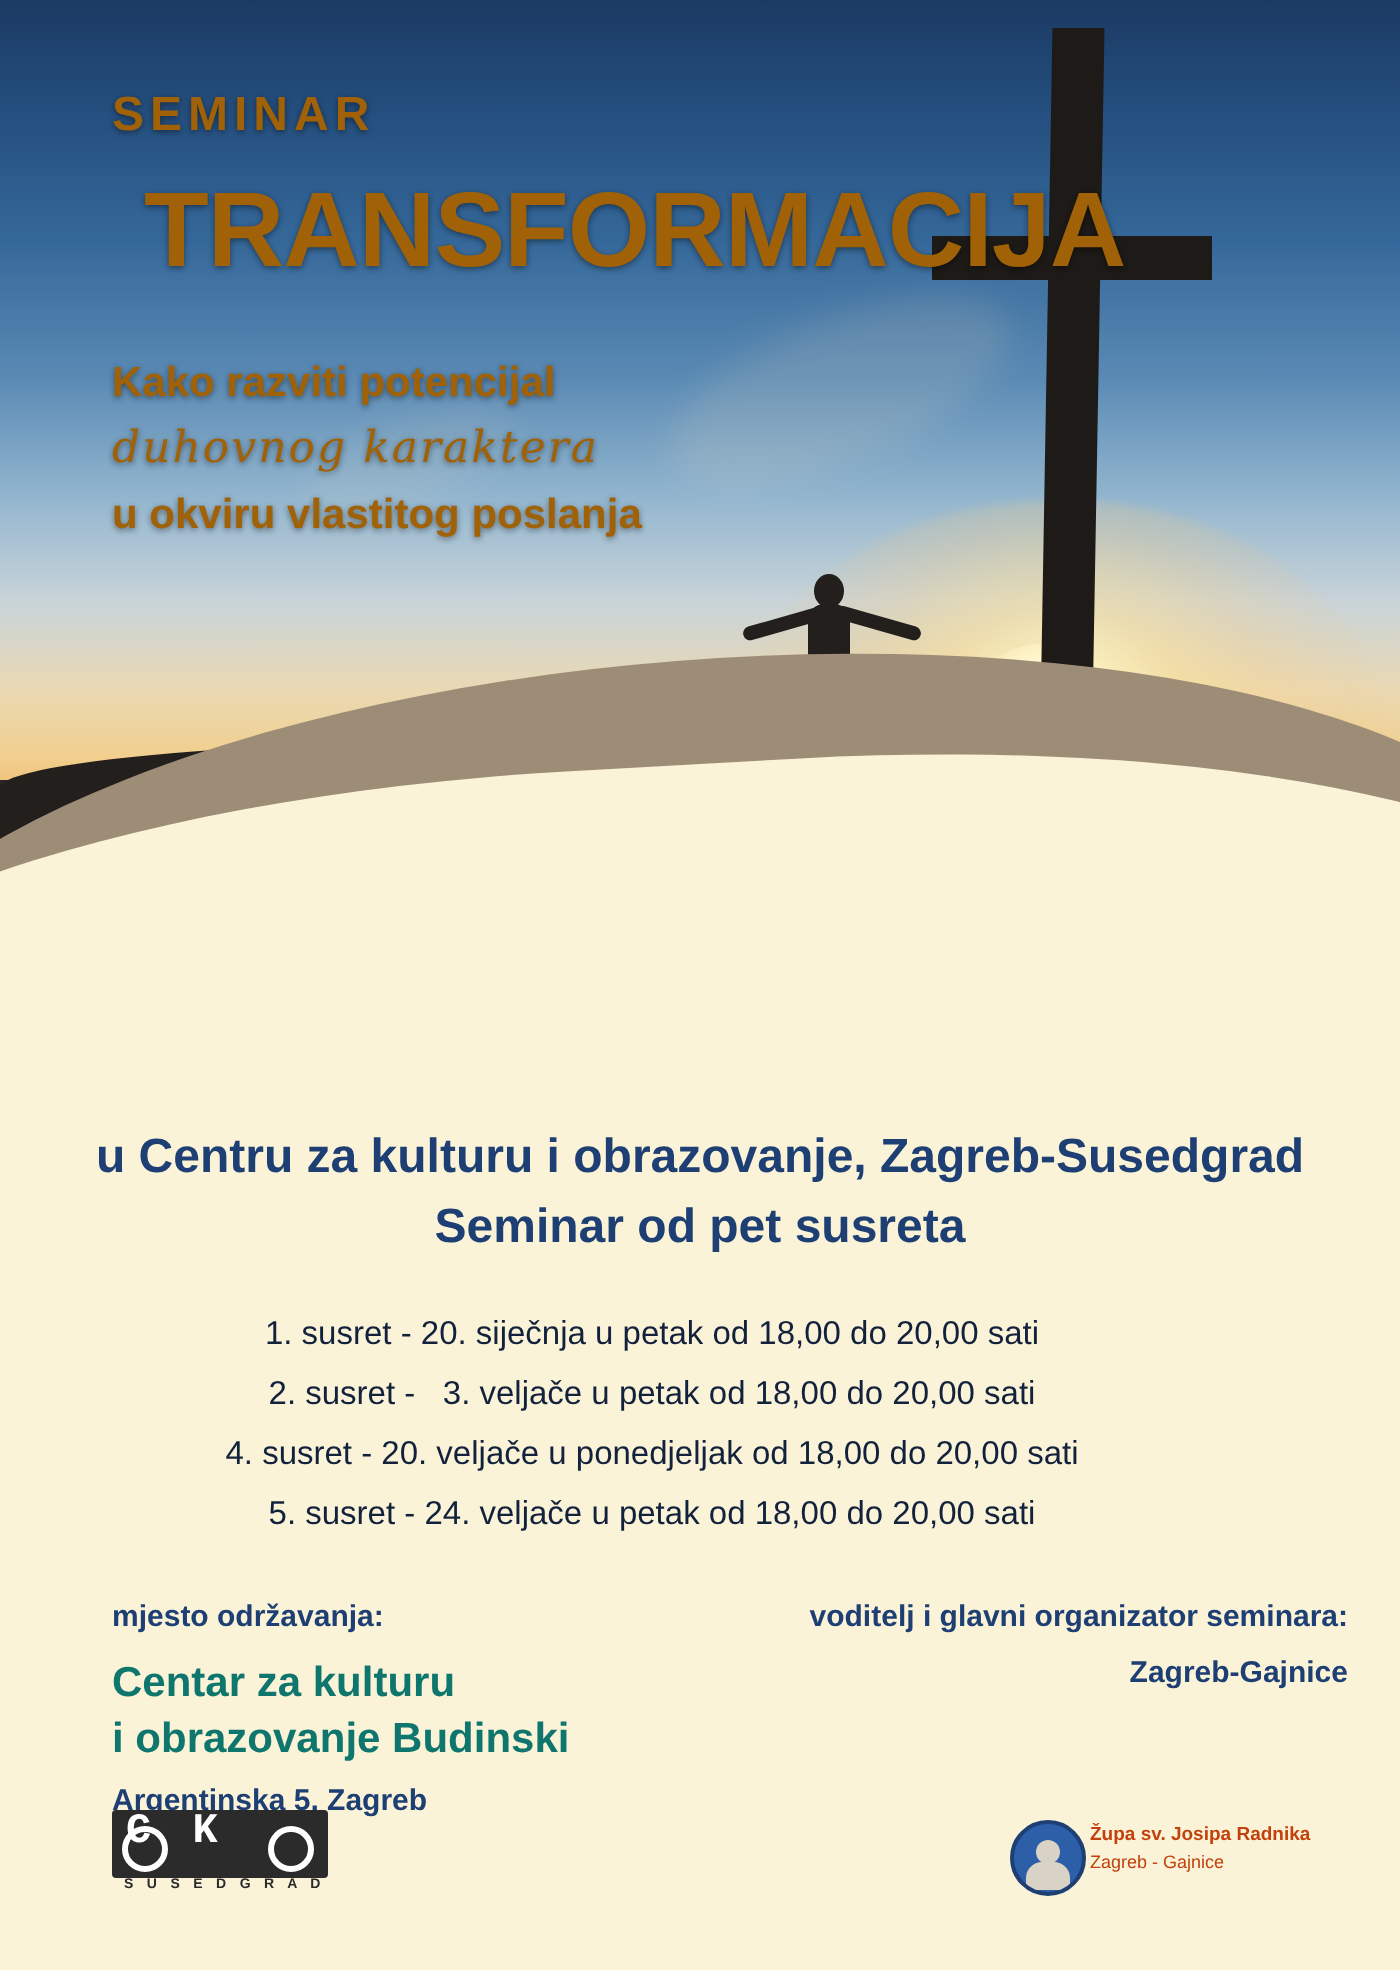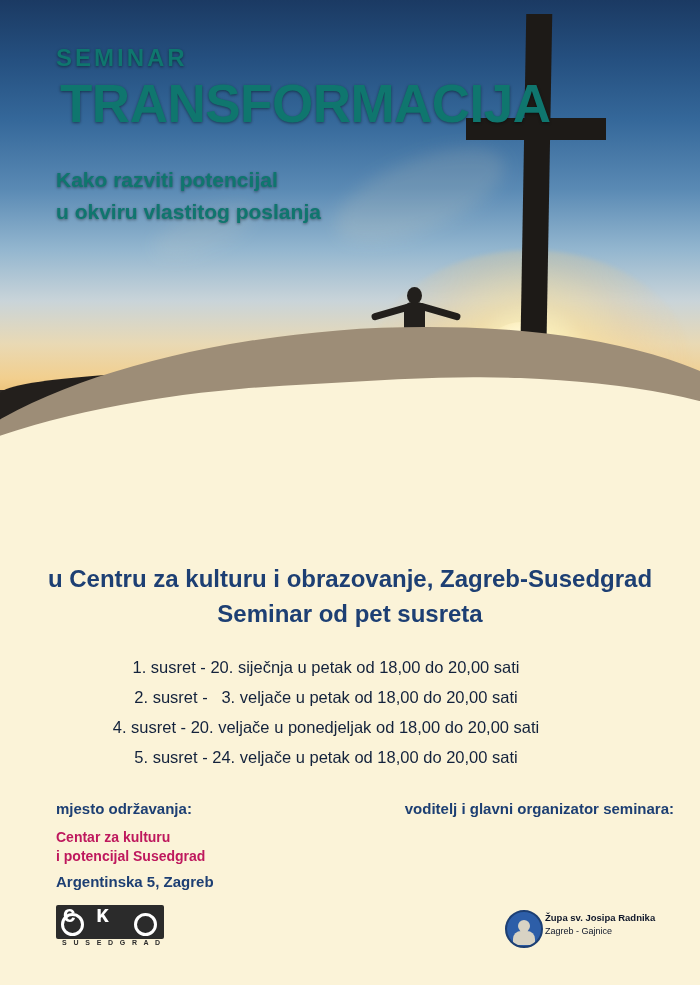--- a/index.html
+++ b/index.html
@@ -172,34 +172,34 @@
     height: 465px;
     background: #fbf3d8;
   }
 
   
   .top-text {
     position: absolute;
     left: 56px;
     top: 44px;
     width: 470px;
-    color: #0f766e;
+    color: #a16207;
     text-shadow: 0 1px 3px rgba(0,0,0,0.45);
   }
   .kicker {
     font-size: 24px;
     font-weight: bold;
     letter-spacing: 3px;
     margin: 0 0 2px 0;
   }
   .headline {
     font-size: 53px;
     font-weight: bold;
     letter-spacing: -0.5px;
-    margin: 4px;
+    margin: 16px;
     line-height: 1.05;
   }
   .sub {
     margin-top: 32px;
     font-size: 21px;
     font-weight: bold;
     line-height: 1.55;
   }
   .sub .script {
     font-family: "DejaVu Serif", serif;
@@ -248,24 +248,24 @@
     left: 344px;
     width: 330px;
     text-align: right;
   }
   .col-head {
     font-size: 15px;
     font-weight: bold;
     margin-bottom: 11px;
   }
   .col-body {
-    font-size: 14px;
+    font-size: 21px;
     font-weight: bold;
     line-height: 1.35;
-    color: #be185d;
+    color: #0f766e;
   }
   .col-note {
     font-size: 15px;
     font-weight: bold;
     color: #1d3f73;
     margin-top: 7px;
   }
 
   
   .logo-czk {
@@ -334,21 +334,21 @@
   .parish-seal .fig2 {
     position: absolute;
     left: 6px; top: 19px;
     width: 22px; height: 14px;
     border-radius: 8px 8px 0 0;
     background: #d8d3c4;
   }
   .parish-text {
     position: absolute;
     left: 40px; top: 4px;
-    color: #0f172a;
+    color: #c2410c;
   }
   .parish-l1 { font-size: 9.5px; font-weight: bold; }
   .parish-l2 { font-size: 9px; margin-top: 3px; }
 </style>
 </head>
 <body>
 
 <div class="poster">
 
   <div class="photo">
@@ -369,47 +369,49 @@
 
   <div class="swoosh-tan"></div>
   <div class="bottom-fill"></div>
   <div class="swoosh-cream"></div>
 
   <div class="top-text">
     <div class="kicker">SEMINAR</div>
     <div class="headline">TRANSFORMACIJA</div>
     <div class="sub">
       <div>Kako razviti potencijal</div>
+      <div class="script">duhovnog karaktera</div>
       <div>u okviru vlastitog poslanja</div>
     </div>
   </div>
 
   <div class="main-title">
     <div>u Centru za kulturu i obrazovanje, Zagreb-Susedgrad</div>
     <div>Seminar od pet susreta</div>
   </div>
 
   <div class="sessions">
     <div>1. susret - 20. siječnja u petak od 18,00 do 20,00 sati</div>
     <div>2. susret -   3. veljače u petak od 18,00 do 20,00 sati</div>
     <div>4. susret - 20. veljače u ponedjeljak od 18,00 do 20,00 sati</div>
     <div>5. susret - 24. veljače u petak od 18,00 do 20,00 sati</div>
   </div>
 
   <div class="col col-left">
     <div class="col-head">mjesto održavanja:</div>
     <div class="col-body">
       <div>Centar za kulturu</div>
-      <div>i potencijal Susedgrad</div>
+      <div>i obrazovanje Budinski</div>
     </div>
     <div class="col-note">Argentinska 5, Zagreb</div>
   </div>
 
   <div class="col col-right">
     <div class="col-head">voditelj i glavni organizator seminara:</div>
+    <div class="col-note">Zagreb-Gajnice</div>
   </div>
 
   <div class="logo-czk">
     <div class="czk-box"></div>
     <div class="czk-letters">C K</div>
     <div class="czk-dot a"></div>
     <div class="czk-dot b"></div>
     <div class="czk-sub">S U S E D G R A D</div>
   </div>
 

